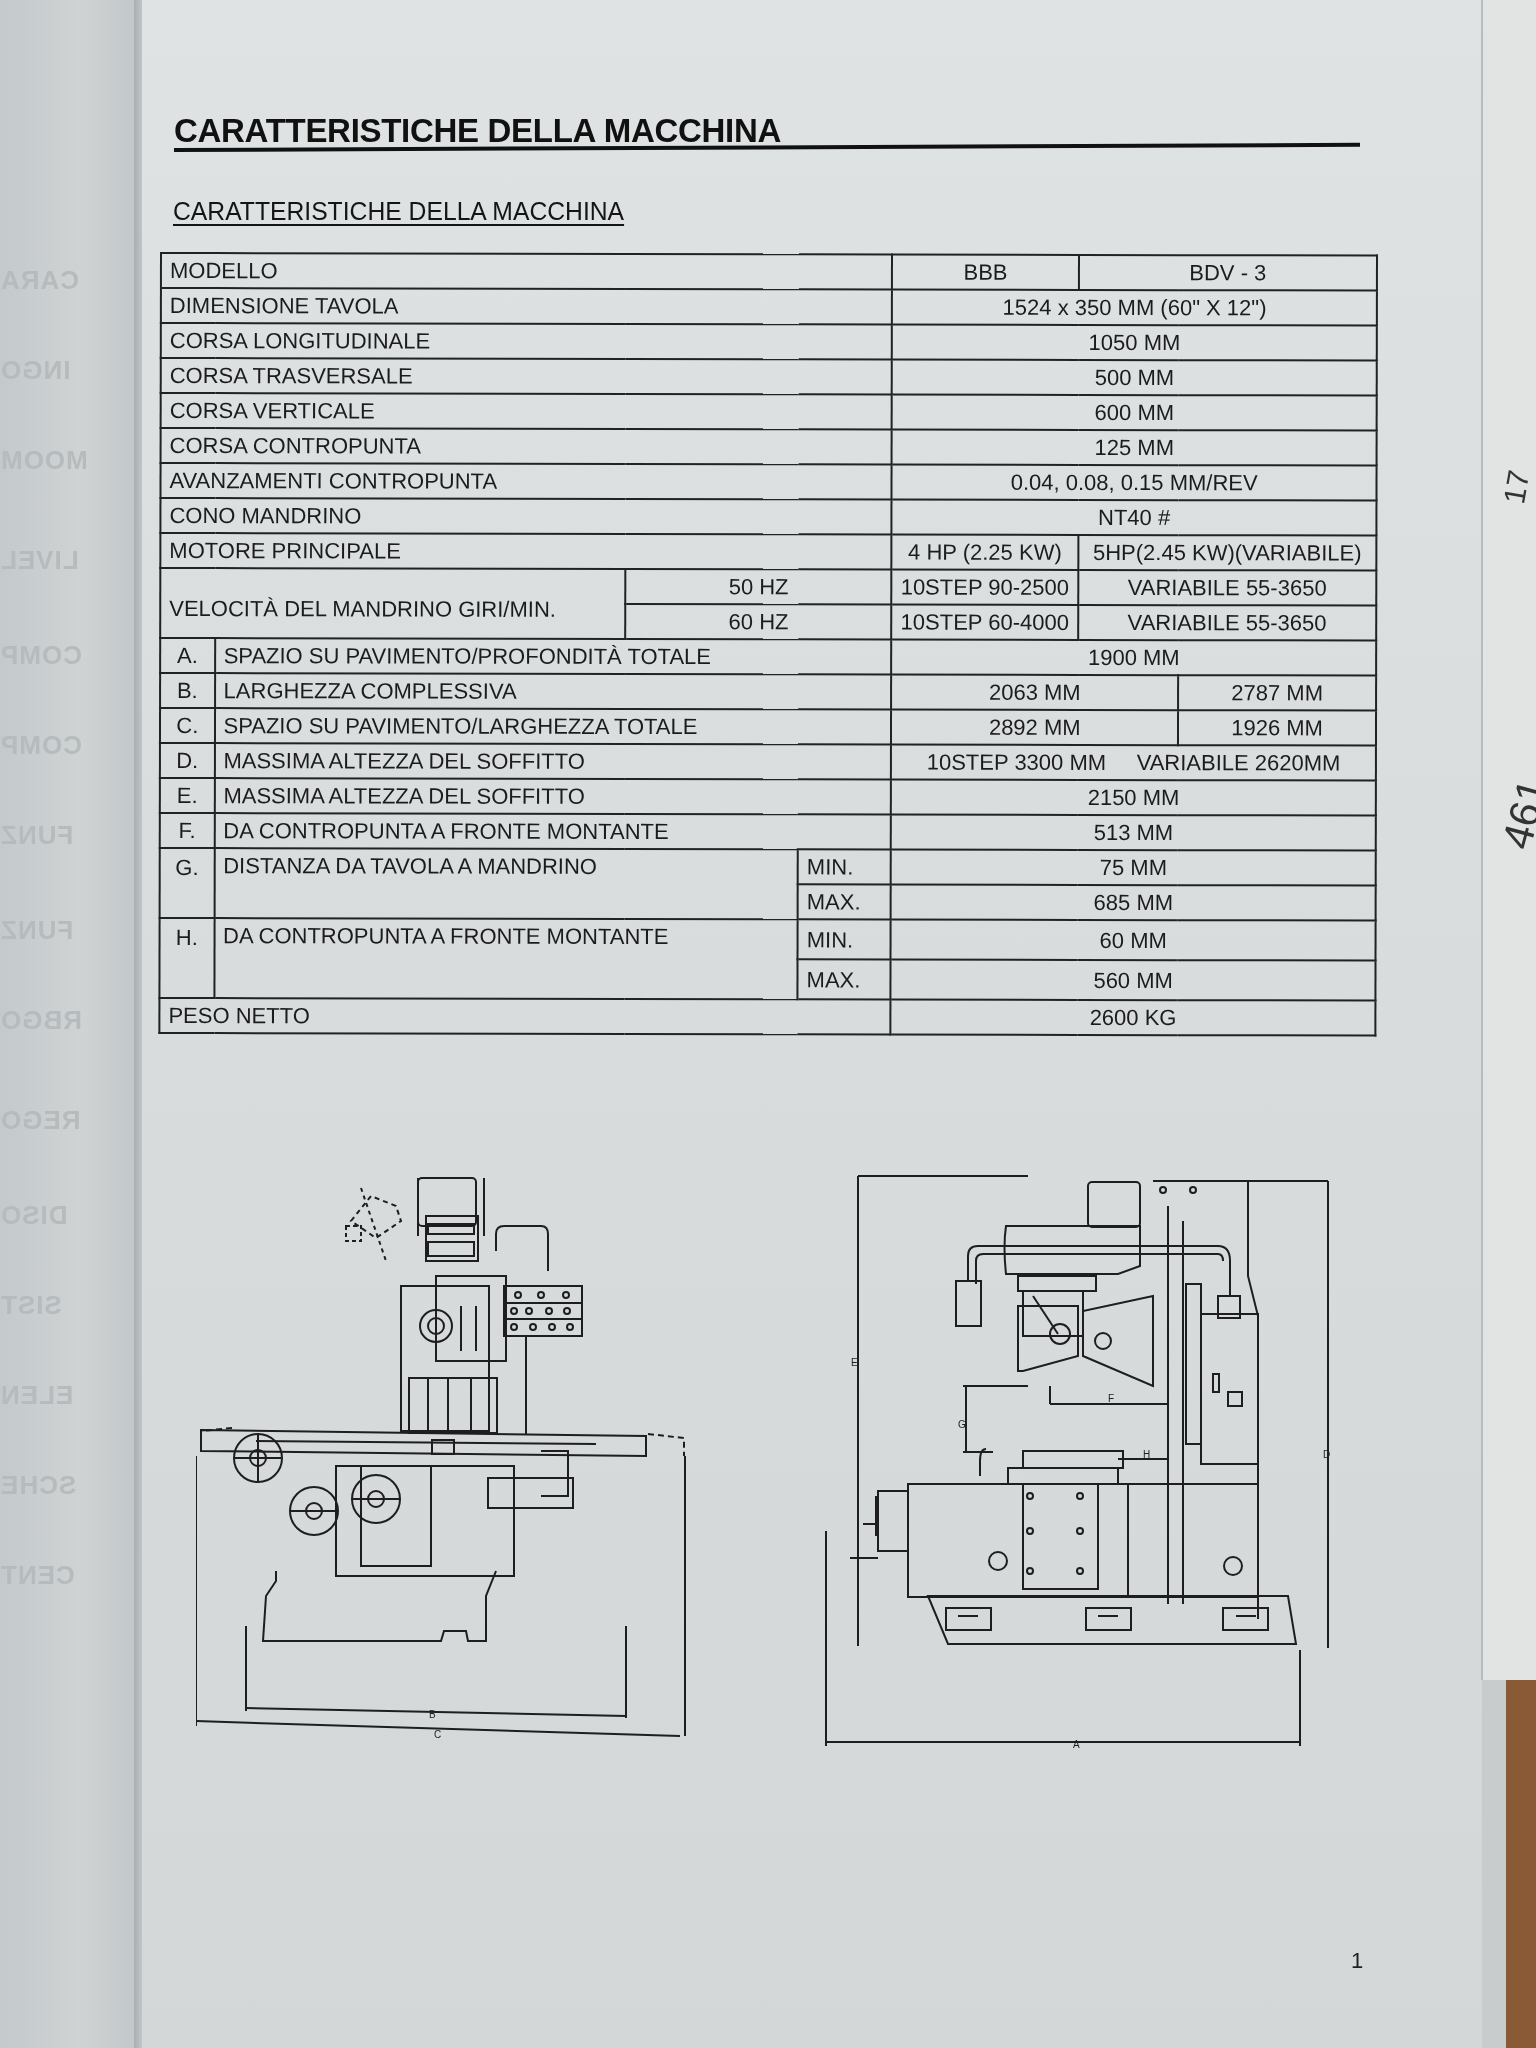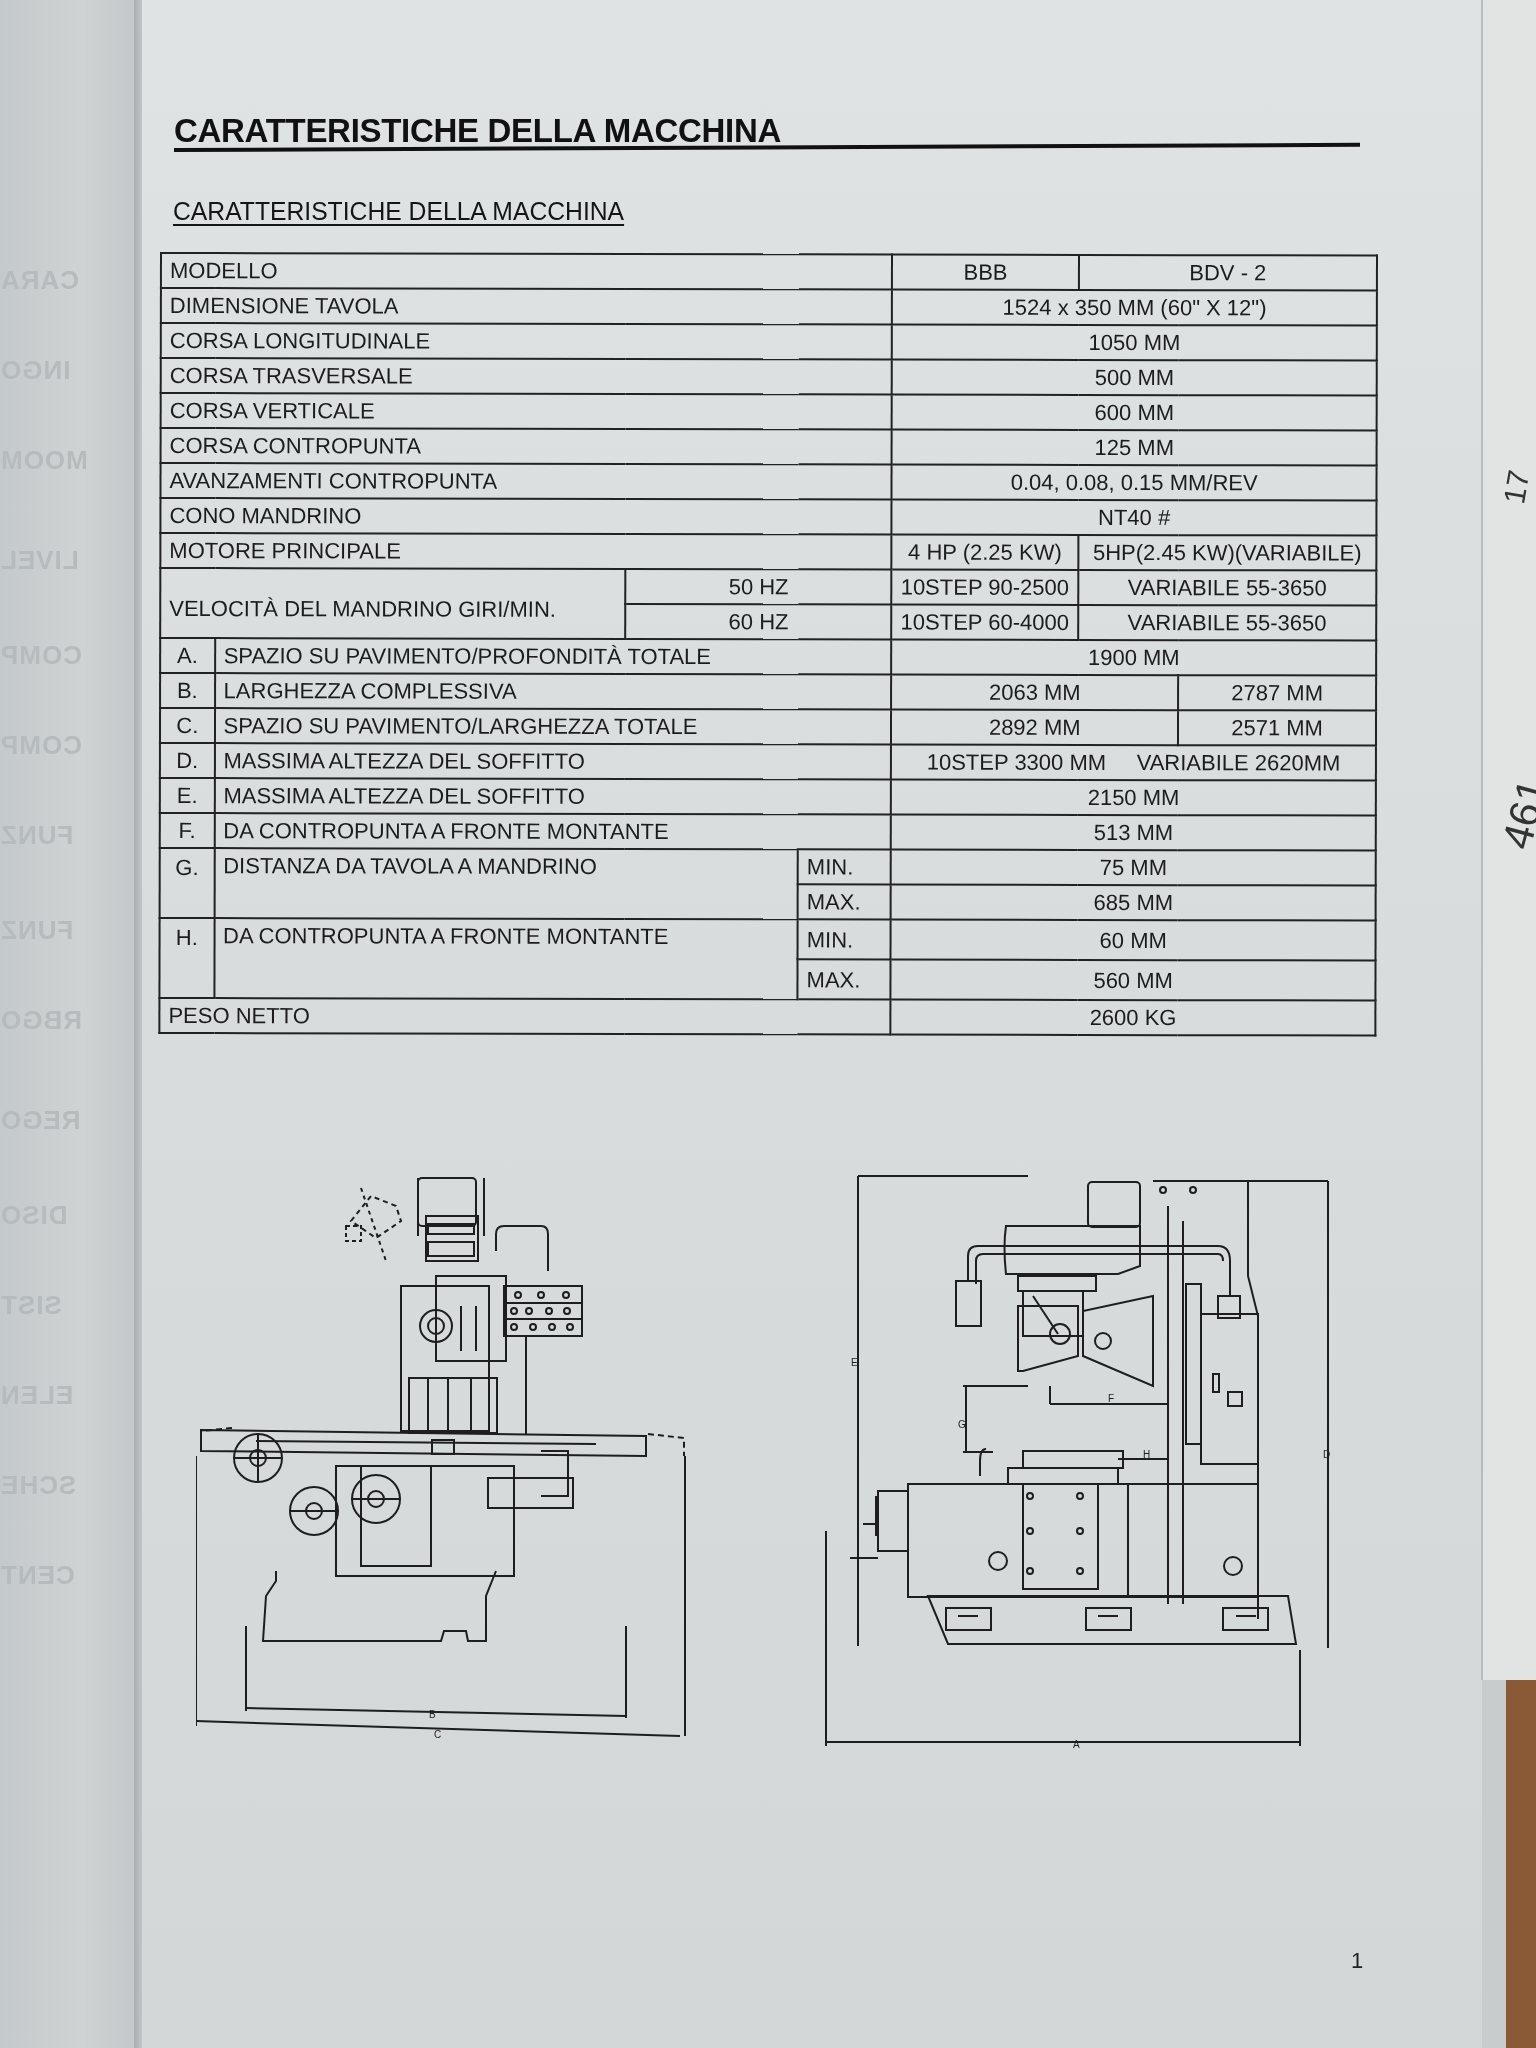--- a/index.html
+++ b/index.html
@@ -111,21 +111,21 @@
     <col style="width:210px">
     <col style="width:102px">
     <col style="width:124px">
     <col style="width:103px">
     <col style="width:200px">
   </colgroup>
   <tbody>
       <tr>
     <td class="l" colspan="4">MODELLO</td>
     <td class="c" colspan="1">BBB</td>
-    <td class="c" colspan="2">BDV - 2</td>
+    <td class="c" colspan="2">BDV - 3</td>
   </tr>
   <tr>
     <td class="l" colspan="4">DIMENSIONE TAVOLA</td>
     <td class="c" colspan="3">1524 x 350 MM (60" X 12")</td>
   </tr>
   <tr>
     <td class="l" colspan="4">CORSA LONGITUDINALE</td>
     <td class="c" colspan="3">1050 MM</td>
   </tr>
   <tr>
@@ -172,21 +172,21 @@
   <tr>
     <td class="letter" style="vertical-align:middle">B.</td>
     <td class="l" colspan="3">LARGHEZZA COMPLESSIVA</td>
     <td class="c" colspan="2">2063 MM</td>
     <td class="c">2787 MM</td>
   </tr>
   <tr>
     <td class="letter" style="vertical-align:middle">C.</td>
     <td class="l" colspan="3">SPAZIO SU PAVIMENTO/LARGHEZZA TOTALE</td>
     <td class="c" colspan="2">2892 MM</td>
-    <td class="c">2571 MM</td>
+    <td class="c">1926 MM</td>
   </tr>
   <tr>
     <td class="letter" style="vertical-align:middle">D.</td>
     <td class="l" colspan="3">MASSIMA ALTEZZA DEL SOFFITTO</td>
     <td class="c" colspan="3">
       <span>10STEP 3300 MM</span>&nbsp;&nbsp;&nbsp;&nbsp;&nbsp;<span>VARIABILE 2620MM</span>
     </td>
   </tr>
   <tr>
     <td class="letter" style="vertical-align:middle">E.</td>

